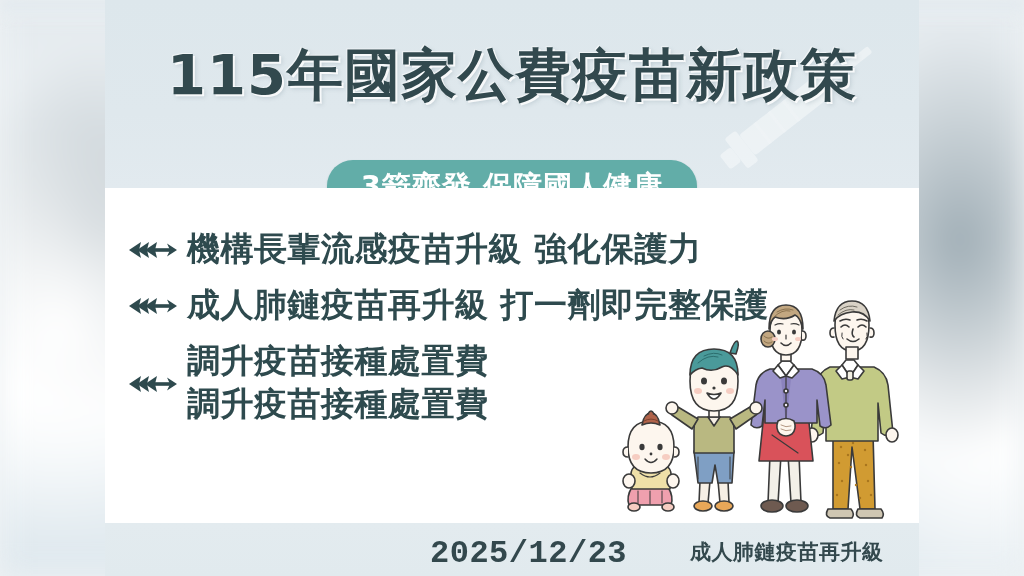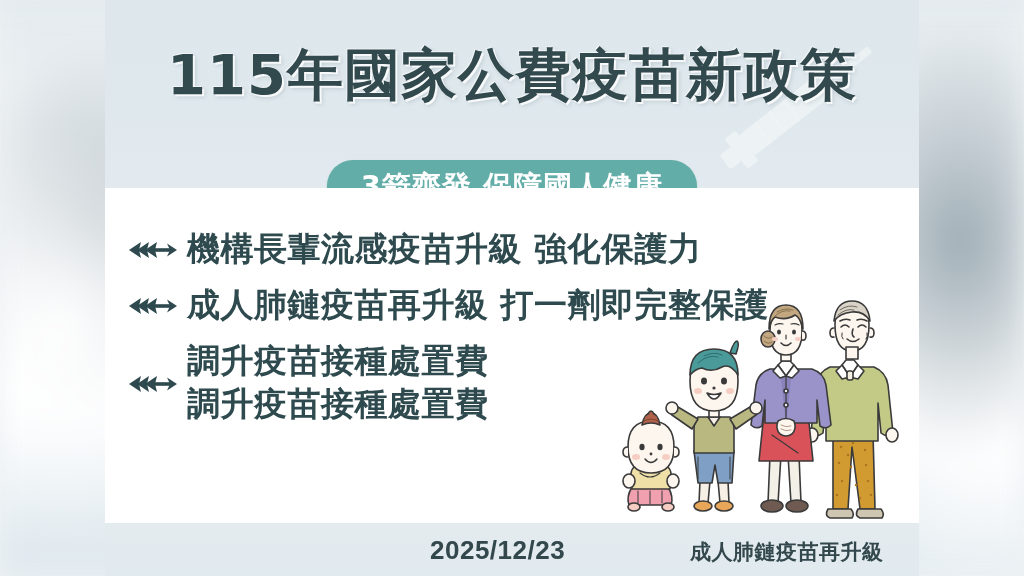--- a/index.html
+++ b/index.html
@@ -155,22 +155,22 @@
     position: absolute;
     left: 0; bottom: 0;
     width: 814px;
     height: 53px;
     background: linear-gradient(to bottom, #e3ebef 0%, #e1eaee 100%);
   }
   .footer-date {
     position: absolute;
     left: 325px;
     top: 12px;
-    font-family: Liberation Sans, sans-serif;
-    font-size: 26px;
+    font-family: Liberation Mono, monospace;
+    font-size: 32px;
     font-weight: 700;
     color: #33484d;
     letter-spacing: 0.5px;
   }
   .footer-org {
     position: absolute;
     left: 585px;
     top: 15px;
     font-family: "DejaVu Sans", "Liberation Sans", sans-serif;
     font-size: 21px;

